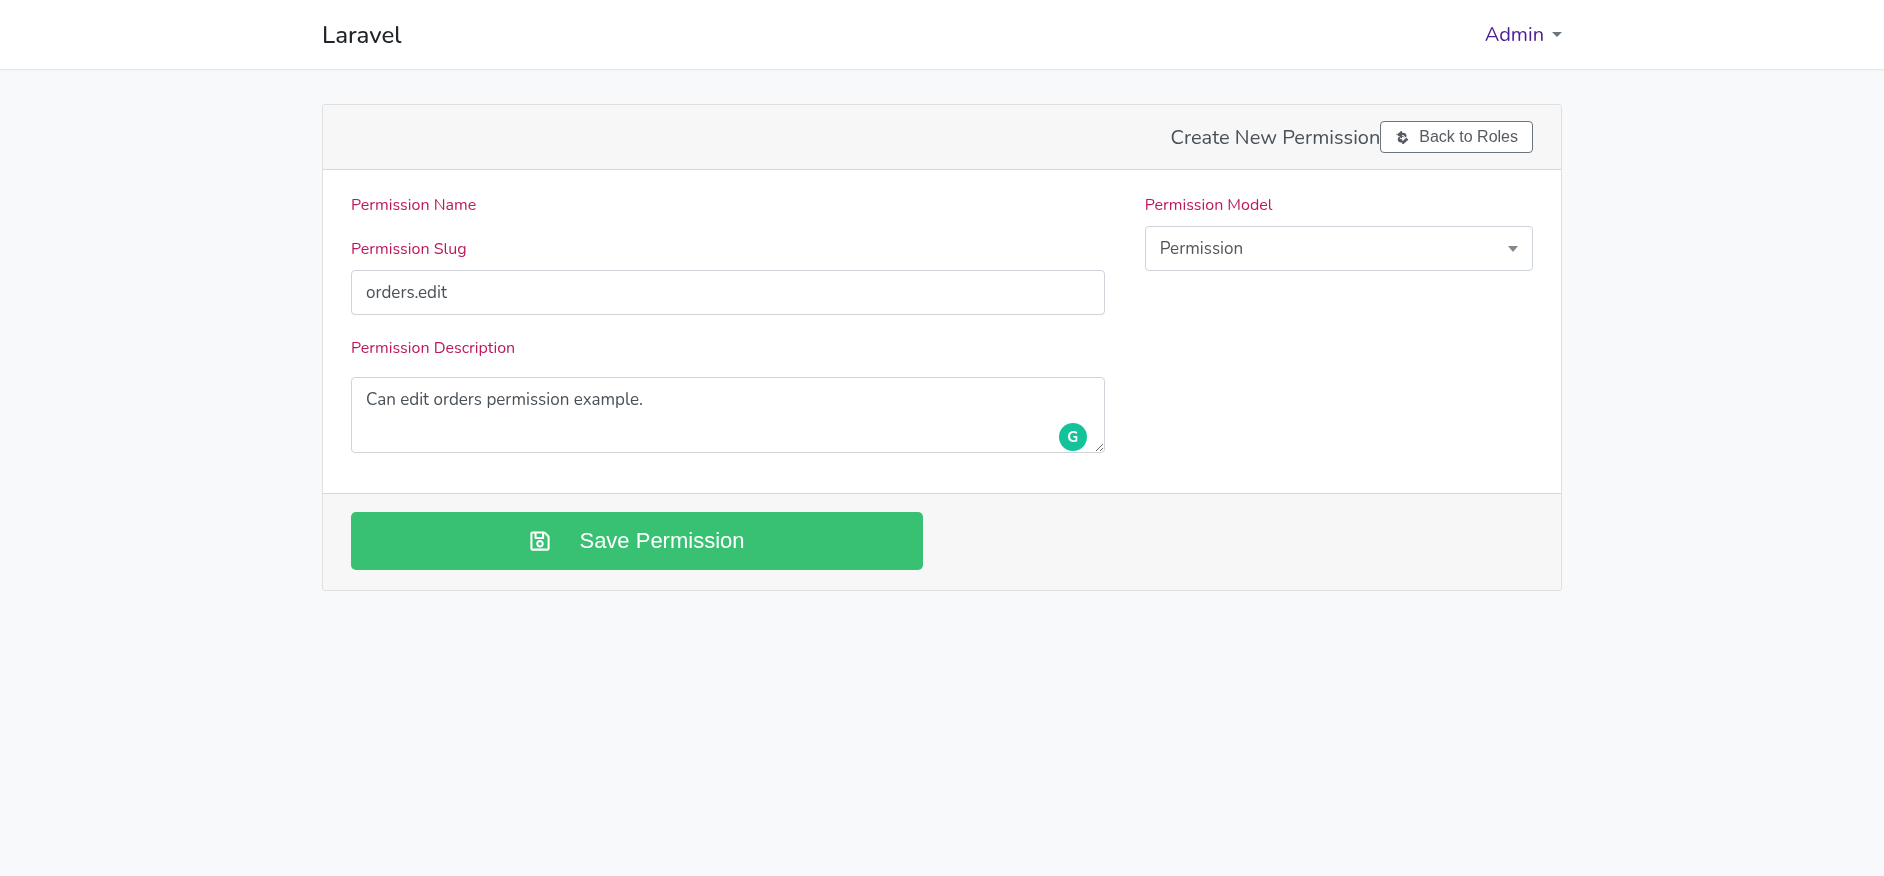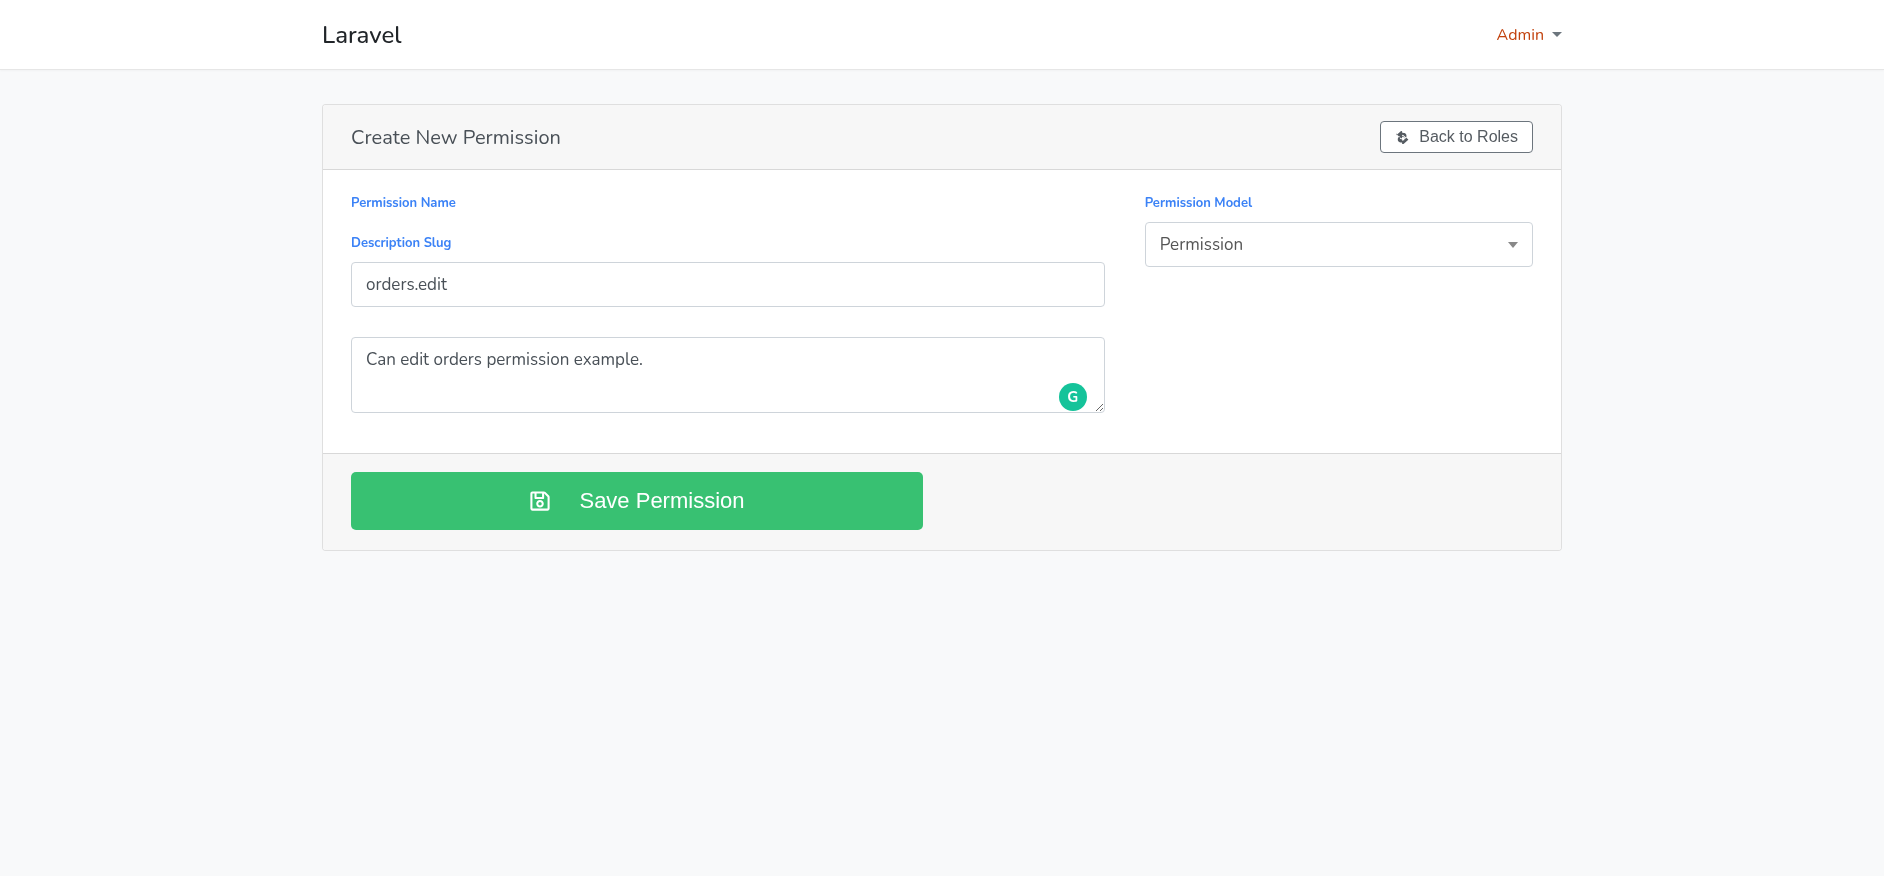--- a/index.html
+++ b/index.html
@@ -31,22 +31,22 @@
       justify-content: space-between;
     }
     .brand {
       font-size: 24px;
       font-weight: 500;
       color: #212529;
     }
     .user-menu {
       display: flex;
       align-items: center;
-      color: #c2410c;
-      font-size: 16px;
+      color: #4c1d95;
+      font-size: 20px;
       cursor: pointer;
     }
     .caret-down {
       width: 0;
       height: 0;
       margin-left: 8px;
       border-left: 5px solid transparent;
       border-right: 5px solid transparent;
       border-top: 5px solid #6c757d;
     }
@@ -63,21 +63,21 @@
       border: 1px solid rgba(0,0,0,0.125);
       border-radius: 4px;
       overflow: hidden;
     }
     .card-header {
       background: #f7f7f7;
       border-bottom: 1px solid rgba(0,0,0,0.125);
       padding: 16px 28px;
       display: flex;
       align-items: center;
-      justify-content: space-between;
+      justify-content: flex-end;
     }
     .card-title {
       font-size: 20px;
       font-weight: 400;
       color: #495057;
     }
     .back-btn {
       background: #fff;
       border: 1px solid #6c757d;
       border-radius: 4px;
@@ -95,24 +95,23 @@
       padding: 24px 28px 34px 28px;
       display: flex;
       gap: 40px;
     }
     .col-left { flex: 1 1 66%; }
     .col-right { flex: 1 1 34%; }
 
     .form-group { margin-bottom: 22px; }
     .form-label {
       display: block;
-      font-size: 13px;
-      color: #3b82f6;
+      font-size: 16px;
+      color: #be185d;
       margin-bottom: 10px;
-      font-weight: bold;
     }
     .form-control {
       width: 100%;
       border: 1px solid #ced4da;
       border-radius: 4px;
       padding: 10px 14px;
       font-size: 17px;
       background: #fff;
       color: #495057;
       font-family: inherit;
@@ -209,24 +208,25 @@
         <span>Back to Roles</span>
       </button>
     </div>
 
     <div class="card-body">
       <div class="col-left">
         <div class="form-group">
           <label class="form-label">Permission Name</label>
         </div>
         <div class="form-group">
-          <label class="form-label">Description Slug</label>
+          <label class="form-label">Permission Slug</label>
           <input type="text" class="form-control" value="orders.edit" style="">
         </div>
         <div class="form-group" style="margin-bottom:0;">
+          <label class="form-label">Permission Description</label>
           <div class="textarea-wrap">
             <textarea class="form-control" style="">Can edit orders permission example.</textarea>
             <div class="grammarly-badge">G</div>
           </div>
         </div>
       </div>
 
       <div class="col-right">
         <div class="form-group">
           <label class="form-label">Permission Model</label>

